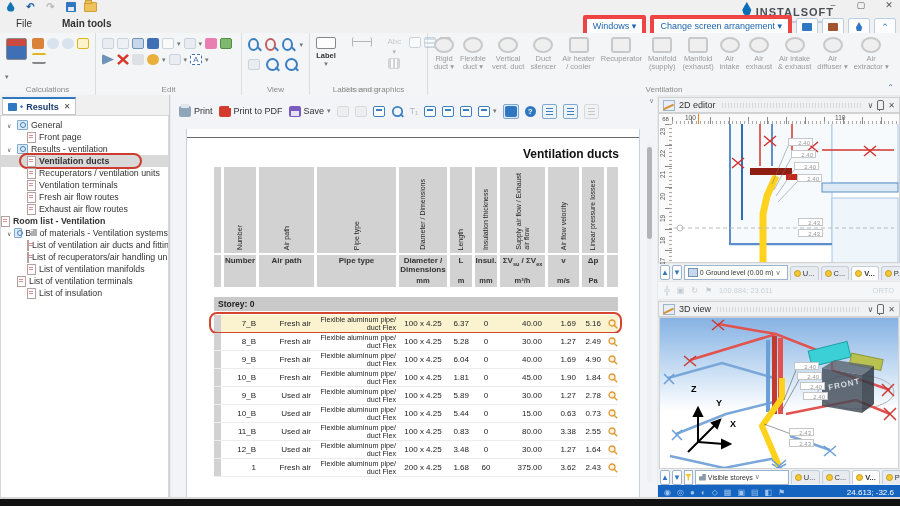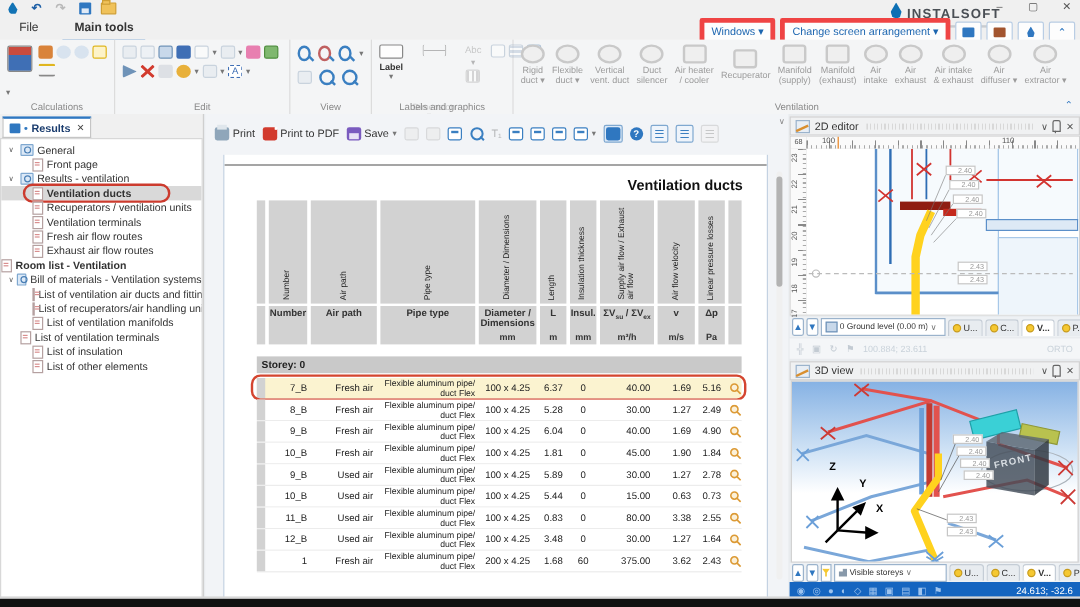--- a/index.html
+++ b/index.html
@@ -32,21 +32,21 @@
   
   #ribbon{position:absolute;left:0;top:33px;width:900px;height:62px;background:#f4f5f6;border-bottom:1px solid #d6d6d6;display:flex;}
   .rgroup{position:relative;height:100%;border-right:1px solid #dcdcdc;box-sizing:border-box;}
   .glabel{position:absolute;bottom:1px;left:0;right:0;text-align:center;font-size:8px;color:#8a8a8a;}
   .ico{display:inline-block;border-radius:2px;}
   .ic-sm{width:12px;height:11px;}
   .ic-lg{width:22px;height:20px;}
   .row{display:flex;gap:3px;align-items:center;}
   .dis{opacity:.5;}
   .caret{font-size:7px;color:#777;}
-  .vent-strip{display:flex;align-items:center;padding:4px 4px 0 4px;gap:2px;}
+  .vent-strip{display:flex;align-items:flex-start;padding:4px 4px 0 4px;gap:2px;}
   .vent-item{display:flex;flex-direction:column;align-items:center;gap:2px;padding:0 2px;}
   .vent-item .vlabel{font-size:7.5px;line-height:8px;color:#9b9b9b;text-align:center;white-space:pre-line;}
   .vent-ico{width:20px;height:16px;border:2px solid #c9c9c9;border-radius:50%;background:#efefef;box-sizing:border-box;}
   .vent-ico.sq{border-radius:3px;}
   #ribbon-collapse{position:absolute;right:6px;bottom:3px;font-size:8px;color:#2f77c0;}
   .mag{width:9px;height:9px;border:2px solid #3a7fc1;border-radius:50%;position:relative;display:inline-block;}
   .mag:after{content:"";position:absolute;width:5px;height:2px;background:#3a7fc1;left:7px;top:8px;transform:rotate(45deg);}
   
   #main{position:absolute;left:0;top:95px;width:900px;height:404px;background:#e8ebee;}
   
@@ -435,24 +435,20 @@
           <div class="icon-page"></div>
           <div class="tree-label">List of ventilation manifolds</div>
         </div>
         <div class="tree-item" style="padding-left: 16px;">
           <div class="icon-page"></div>
           <div class="tree-label">List of ventilation terminals</div>
         </div>
         <div class="tree-item" style="padding-left: 26px;">
           <div class="icon-page"></div>
           <div class="tree-label">List of insulation</div>
-        </div>
-        <div class="tree-item" style="padding-left: 26px;">
-          <div class="icon-page"></div>
-          <div class="tree-label">List of other elements</div>
         </div>
       </div>
   </div>
 
   <div id="report">
     <span id="rep-collapse">∨</span>
     <div id="rep-toolbar">
       <span class="tb-item">
           <span class="tb-ico printer"></span>
           <span>Print</span>

